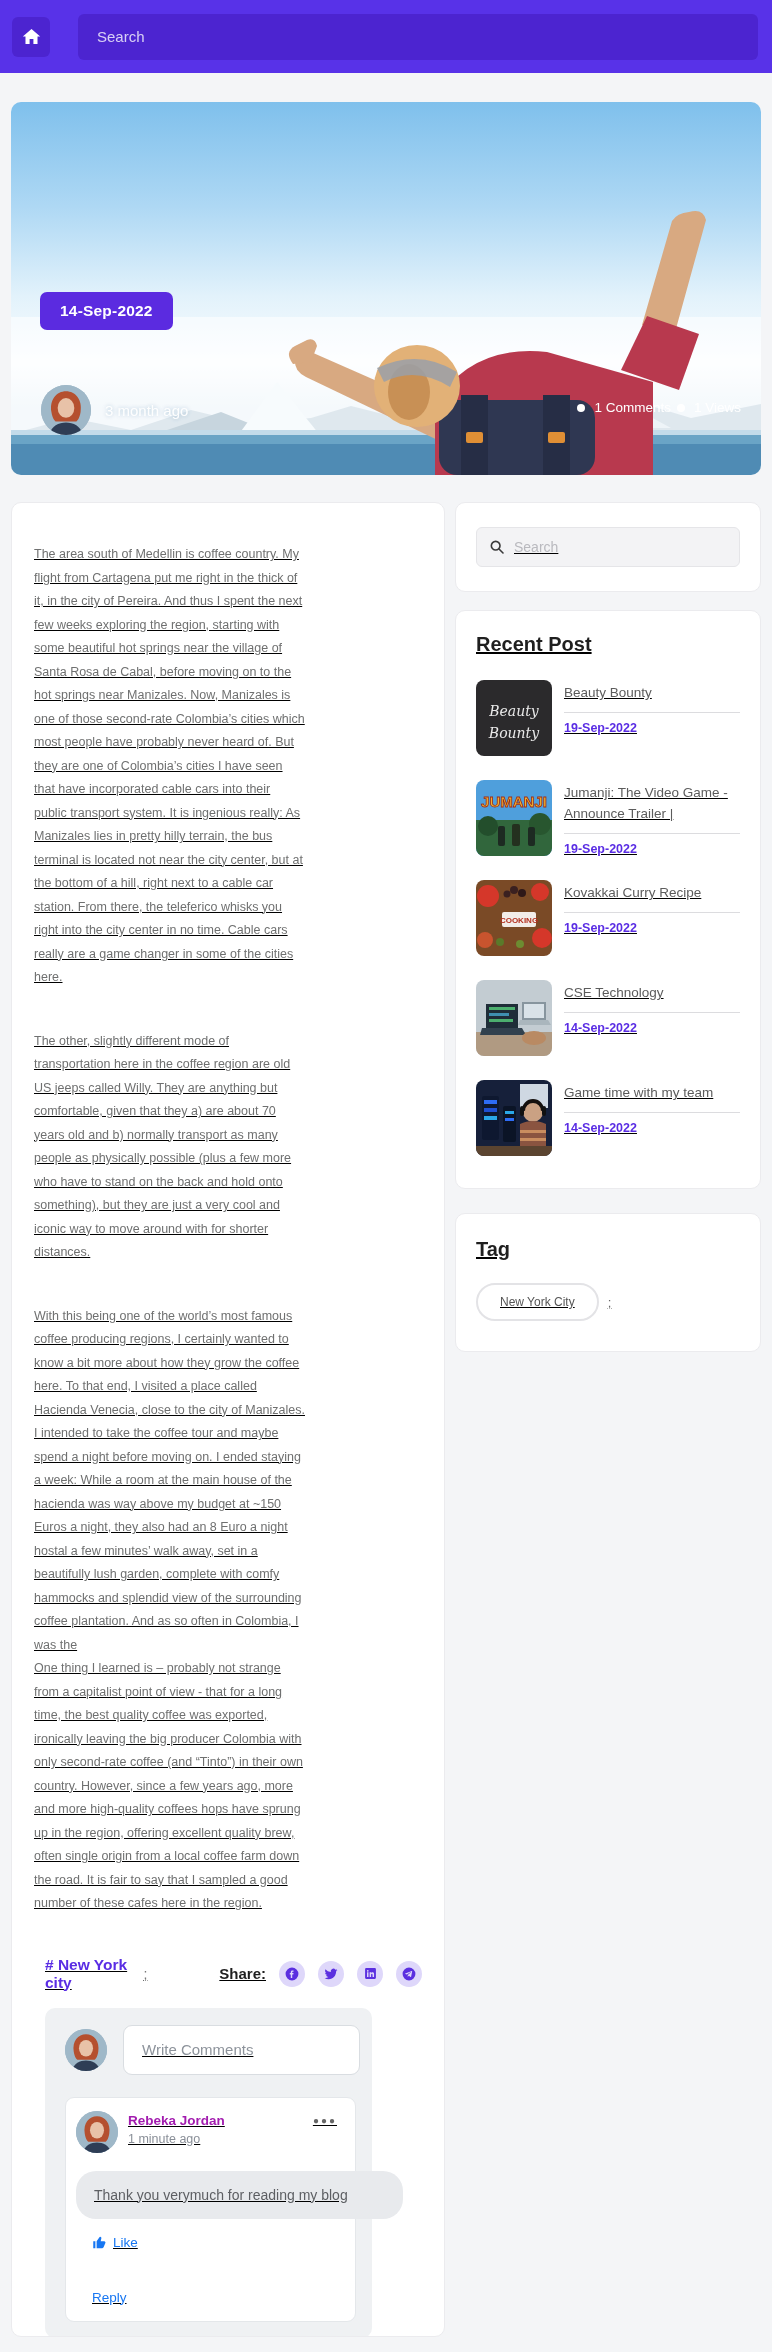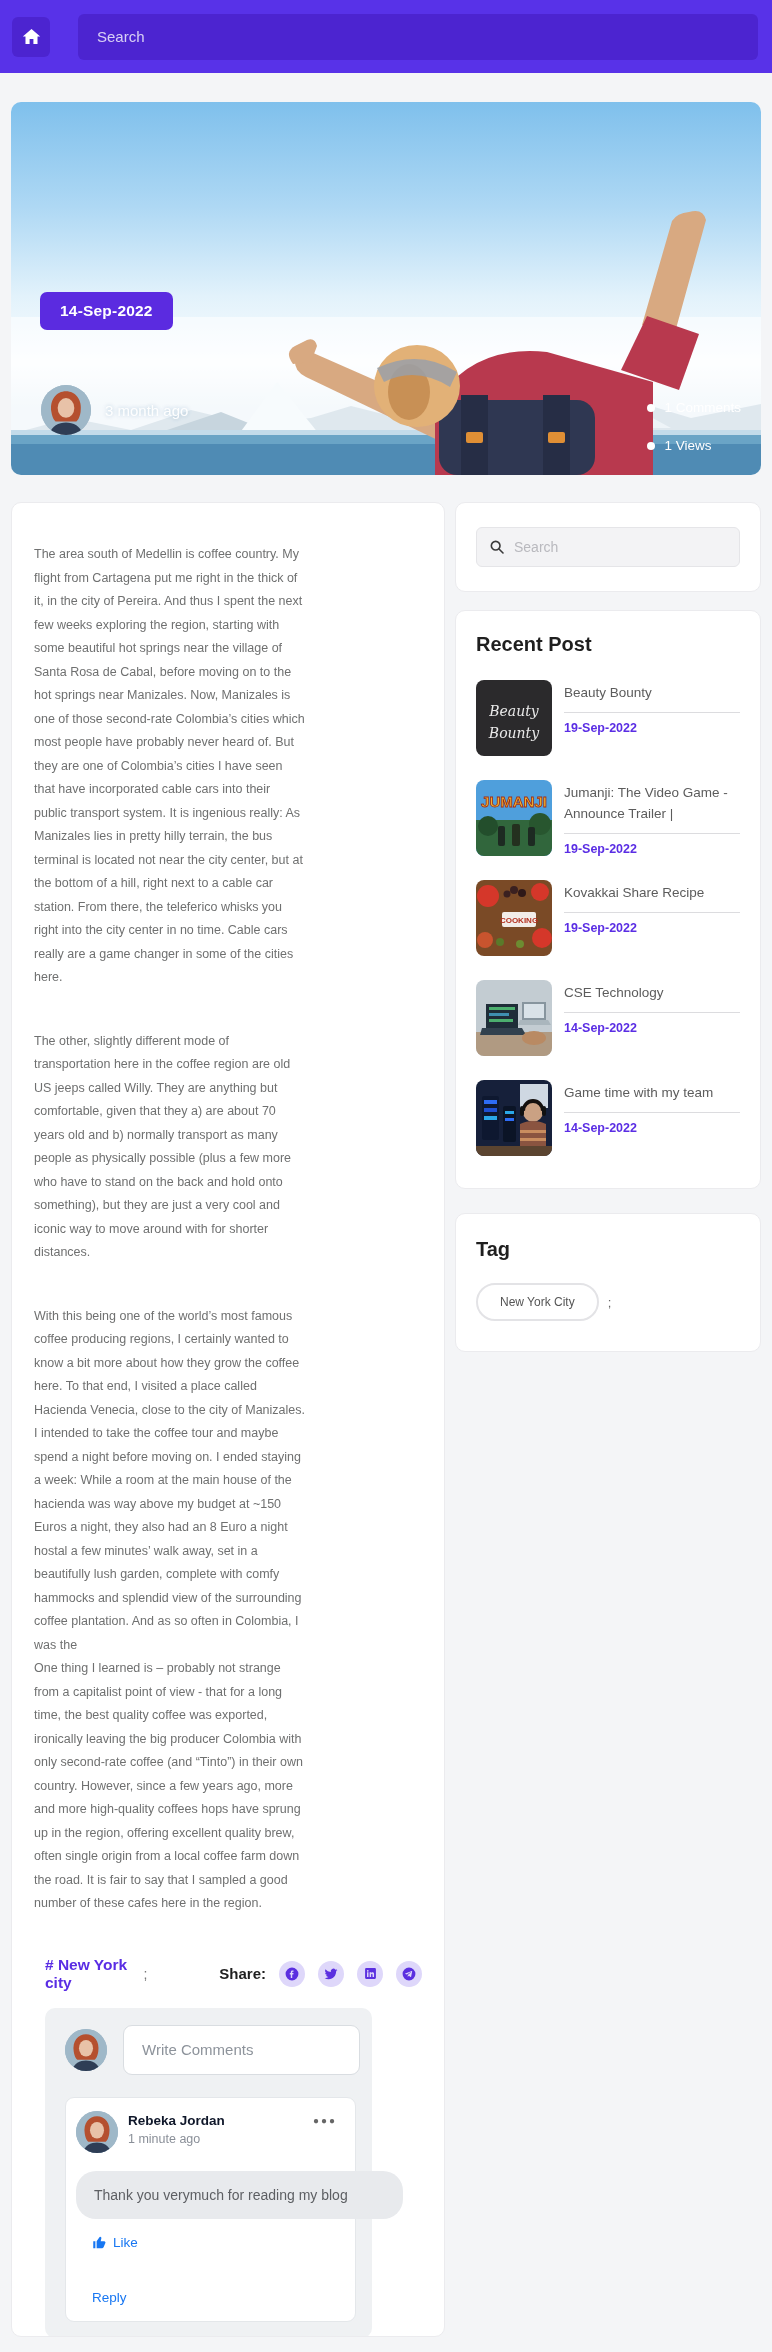--- a/index.html
+++ b/index.html
@@ -24,37 +24,37 @@
   .nav-search {
     margin-left: 28px; flex: 1; height: 46px; border: none; border-radius: 6px;
     background: #4c24d0; color: #fff; font-size: 15px; padding: 0 19px;
     font-family: inherit; outline: none;
   }
   .nav-search::placeholder { color: rgba(255,255,255,.78); }
 
   
   .container { padding: 0 11px; margin-top: 29px; }
   .row { display: flex; gap: 10px; margin-top: 27px; align-items: flex-start; }
-  .card { background: #fff; border: 1px solid #ebebee; border-radius: 10px; }
+  .card { background: #fff; border: 1px solid #ebebee; border-radius: 10px; text-decoration: underline; }
 
   
   .hero {
     position: relative; height: 373px; border-radius: 10px; overflow: hidden;
     background: linear-gradient(180deg,#7fc0ec 0%, #aed8f4 28%, #e2f2fb 52%, #fbfdff 70%, #e8f2f8 82%);
   }
   .hero svg.hero-art { position: absolute; inset: 0; display:block; }
   .date-badge {
     position: absolute; left: 29px; top: 190px;
     background: #5b2be0; color: #fff; font-weight: bold; font-size: 15.5px;
     padding: 10px 20px; border-radius: 7px; letter-spacing: .2px;
   }
   .hero-author { position: absolute; left: 30px; top: 283px; display: flex; align-items: center; gap: 14px; }
   .avatar { border-radius: 50%; overflow: hidden; display: block; flex: 0 0 auto; background:#9fb8c8; }
   .time-ago { color: #fff; font-size: 15px; opacity:.95; text-shadow: 0 0 4px rgba(120,160,190,.6); }
-  .hero-stats { position: absolute; right: 20px; top: 298px; display: flex; flex-direction: column; gap: 23px; }
+  .hero-stats { position: absolute; right: 20px; top: 298px; display: flex; flex-direction: row; gap: 6px; }
   .hero-stat { display: flex; align-items: center; gap: 9px; color: #fff; font-size: 13.5px; }
   .dot { width: 8px; height: 8px; border-radius: 50%; background: #fff; flex: 0 0 auto; }
 
   
   .article-card {
     width: 434px; height: 1835px; padding: 40px 22px 27px 22px;
     display: flex; flex-direction: column; overflow: hidden;
   }
   .article-text p {
     width: 272px; color: #6f7070; font-size: 12.5px; line-height: 23.5px;
@@ -72,21 +72,21 @@
   }
   .comment-panel { background: #eff1f3; border-radius: 10px; padding: 17px 16px 16px 20px; margin-left: 11px; width: 327px; }
   .write-row { display: flex; align-items: center; gap: 16px; }
   .write-input {
     flex: 1; height: 50px; border: 1px solid #d9dde1; border-radius: 9px;
     background: #fff; font-size: 15px; color: #444; padding: 0 18px; font-family: inherit; outline: none;
   }
   .write-input::placeholder { color: #8d939b; }
   .comment-card { background: #fff; border: 1px solid #e4e7ea; border-radius: 9px; margin-top: 22px; padding: 13px 12px 16px 10px; }
   .comment-head { display: flex; align-items: flex-start; gap: 10px; }
-  .comment-author { color: #0f172a; font-weight: bold; font-size: 13.5px; padding-top: 2px; }
+  .comment-author { color: #a21caf; font-weight: bold; font-size: 13.5px; padding-top: 2px; }
   .comment-time { color: #8a8f98; font-size: 12.5px; margin-top: 4px; }
   .more-btn { margin-left: auto; border: none; background: none; color: #666; font-size: 10px; letter-spacing: 2px; cursor: pointer; padding: 4px 6px; }
   .bubble {
     background: #e8eaed; border-radius: 20px; padding: 12px 18px; margin-top: 18px;
     color: #5d5f63; font-size: 14px; line-height: 24px; width: 327px;
   }
   .comment-actions { display: flex; gap: 40px; margin: 16px 0 0 16px; flex-direction: column; }
   .action-btn { border: none; background: none; color: #1877f2; font-size: 13.5px; cursor: pointer; display: flex; align-items: center; gap: 6px; font-family: inherit; }
 
   
@@ -337,21 +337,21 @@
                 <circle cx="38" cy="10" r="4" fill="#3a2020"></circle>
                 <circle cx="46" cy="13" r="4" fill="#2e1818"></circle>
                 <circle cx="31" cy="14" r="3.5" fill="#3a2020"></circle>
                 <circle cx="24" cy="62" r="4" fill="#5a7a2a"></circle>
                 <circle cx="44" cy="64" r="4" fill="#6d8c31"></circle>
                 <rect x="26" y="32" width="34" height="15" rx="2" fill="#ffffff" opacity="0.9"></rect>
                 <text x="43" y="43" text-anchor="middle" font-family="Liberation Sans, sans-serif" font-weight="bold" font-size="8" fill="#b33020">COOKING</text>
               </svg>
             </span>
             <div class="recent-body">
-              <div class="recent-title">Kovakkai Share Recipe</div>
+              <div class="recent-title">Kovakkai Curry Recipe</div>
               <hr>
               <div class="recent-date">19-Sep-2022</div>
             </div>
           </div>
 
           <div class="recent-item">
             <span class="thumb">
               <svg width="76" height="76" viewBox="0 0 76 76">
                 <rect width="76" height="76" fill="#c3ccd2"></rect>
                 <rect y="52" width="76" height="24" fill="#b09a82"></rect>

